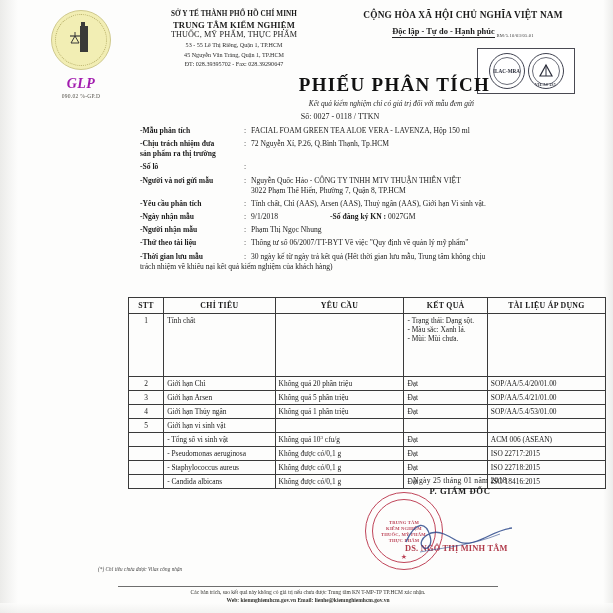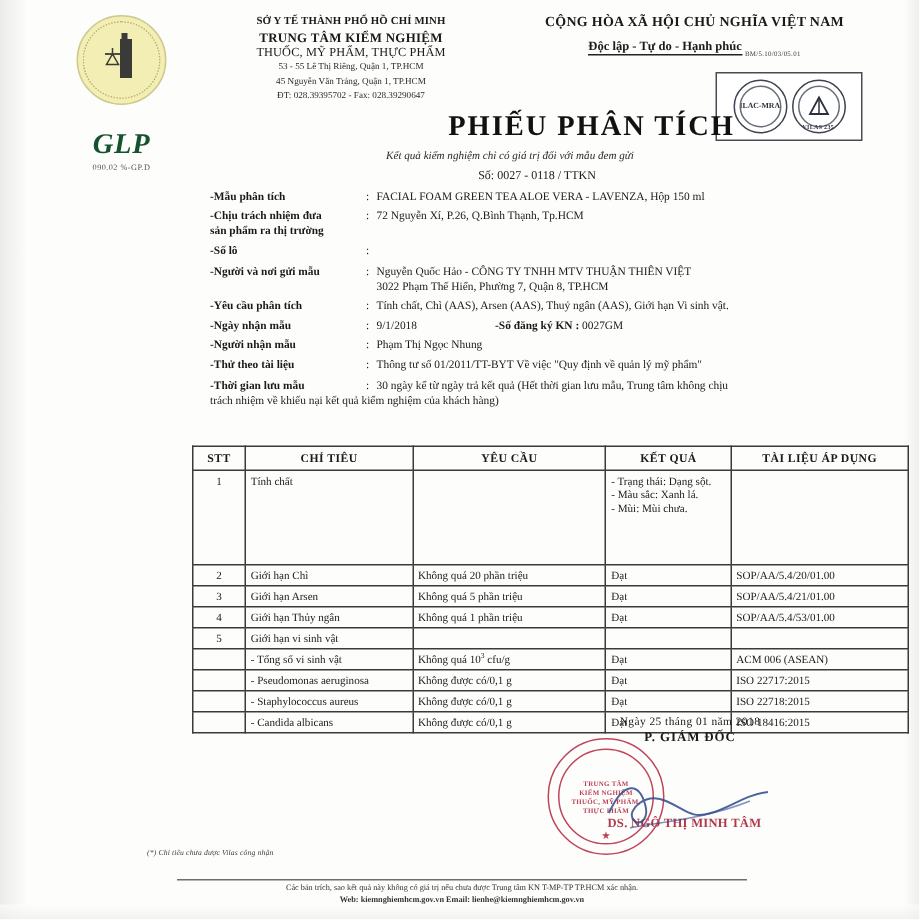--- a/index.html
+++ b/index.html
@@ -51,21 +51,21 @@
   .glp-seal .ring-text {
     position: absolute; inset: 3px; border-radius: 50%;
     border: 1px dotted #b8b06a;
   }
   .glp-seal .flask {
     position: absolute; left: 50%; top: 9px; transform: translateX(-50%);
   }
   .glp-title {
     font-family: "Liberation Serif", serif;
     font-style: italic; font-weight: bold;
-    font-size: 19px; letter-spacing: .5px; margin-top: 16px; color: #14532d;
+    font-size: 14px; letter-spacing: .5px; margin-top: 6px; color: #a21caf;
   }
   .glp-sub {
     font-size: 5.5px; letter-spacing: .3px; color: #55524a; margin-top: 1px;
   }
 
   .org-block {
     position: absolute; left: 148px; top: 4px; width: 172px; text-align: center;
     line-height: 1.22;
   }
   .org-l1 { font-size: 7.2px; font-weight: bold; letter-spacing: .1px; }
@@ -105,25 +105,25 @@
   .vilas-label {
     position: absolute; bottom: 1px; left: 0; right: 0; text-align: center;
     font-size: 4px; font-weight: bold; color: #2c2f3c; letter-spacing: .2px;
   }
 
   .doc-title {
     position: absolute; left: 190px; top: 68px; width: 300px; text-align: right;
     font-size: 19px; font-weight: bold; letter-spacing: 1.3px; color: #111;
   }
   .doc-subtitle {
-    position: absolute; left: 190px; top: 93px; width: 300px; text-align: center;
+    position: absolute; left: 174px; top: 93px; width: 300px; text-align: right;
     font-size: 7.4px; font-style: italic; color: #2a2a2a;
   }
   .doc-number {
-    position: absolute; left: 208px; top: 106px; width: 300px; text-align: center;
+    position: absolute; left: 190px; top: 106px; width: 300px; text-align: center;
     font-size: 8px; color: #1a1a1a;
   }
 
   
   .fields { position: absolute; left: 140px; top: 126px; width: 466px; }
   .frow { display: flex; font-size: 7.6px; line-height: 1.32; margin-bottom: 3.2px; }
   .flabel { width: 104px; font-weight: bold; flex: 0 0 104px; font-family: Liberation Serif, serif; }
   .flabel .lbl2 { display: block; font-weight: bold; }
   .fsep { width: 7px; flex: 0 0 7px; }
   .fval { flex: 1; }
@@ -319,21 +319,21 @@
 
     <div class="frow">
       <div class="flabel">-Người nhận mẫu</div>
       <div class="fsep">:</div>
       <div class="fval">Phạm Thị Ngọc Nhung</div>
     </div>
 
     <div class="frow">
       <div class="flabel">-Thử theo tài liệu</div>
       <div class="fsep">:</div>
-      <div class="fval">Thông tư số 01/2011/TT-BYT Về việc "Quy định về quản lý mỹ phẩm"</div>
+      <div class="fval">Thông tư số 06/2007/TT-BYT Về việc "Quy định về quản lý mỹ phẩm"</div>
     </div>
 
     <div class="frow">
       <div class="flabel">-Thời gian lưu mẫu</div>
       <div class="fsep">:</div>
       <div class="fval">
         <span class="vline2">30 ngày kể từ ngày trả kết quả (Hết thời gian lưu mẫu, Trung tâm không chịu</span>
         <span class="vline2" style="margin-left:-111px">trách nhiệm về khiếu nại kết quả kiểm nghiệm của khách hàng)</span>
       </div>
     </div>

